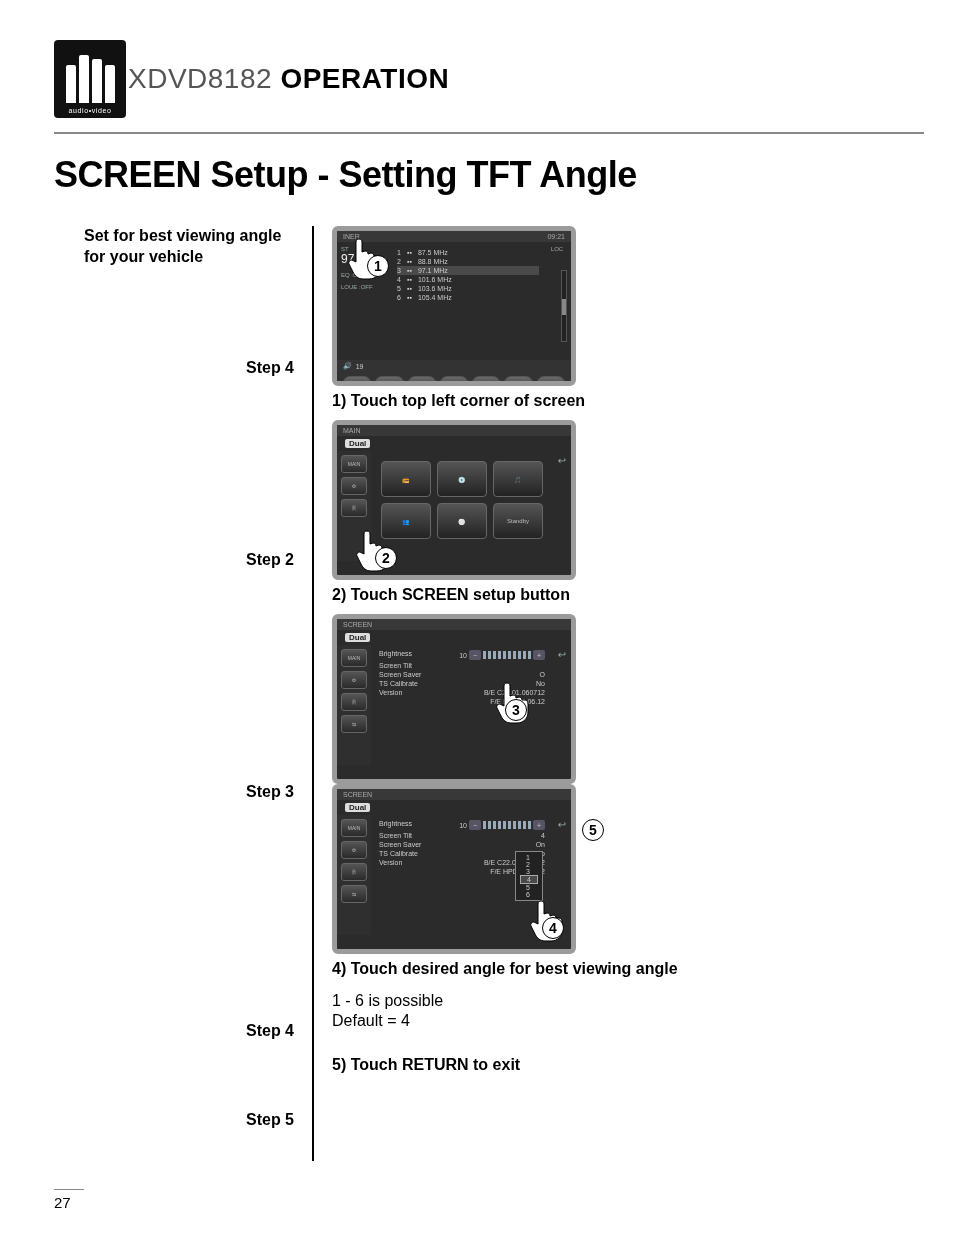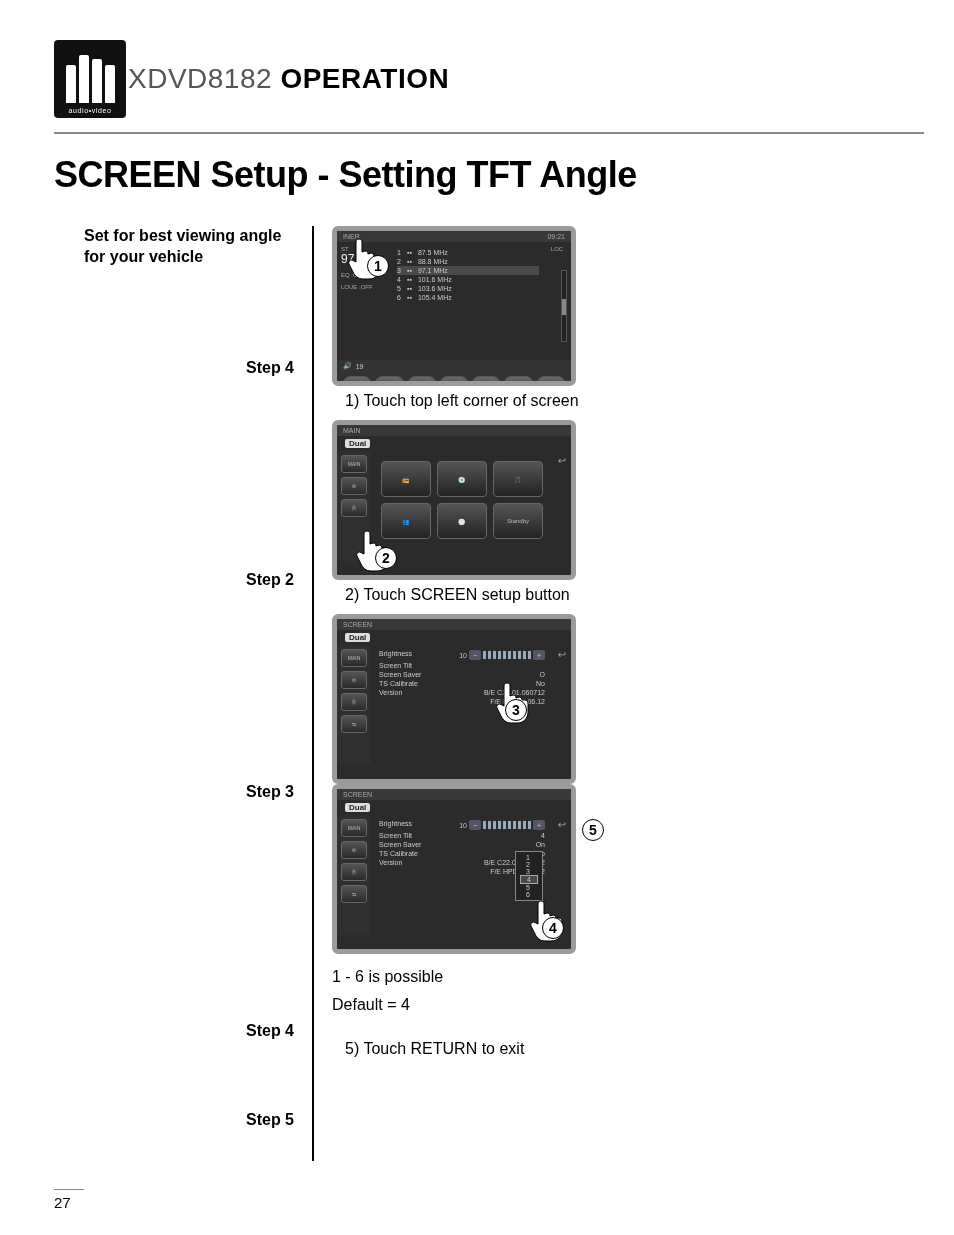--- a/index.html
+++ b/index.html
@@ -147,21 +147,21 @@
     width:40px;height:44px;
     pointer-events:none;
   }
   .hand svg { width:100%; height:100%; }
   .callout {
     position:absolute; width:22px; height:22px; border-radius:50%;
     background:#fff; border:1.5px solid #000;
     display:flex;align-items:center;justify-content:center;
     font-size:14px; font-weight:700; color:#000;
   }
-  .caption { margin: 6px 0 10px 13px; font-weight: 400; }
+  .caption { margin: 6px 0 10px 0; font-weight: 700; }
   .row-grid .line { display:flex; justify-content:space-between; padding:1px 2px; font-size:7px; color:#ccc;}
   .bar { display:flex; align-items:center; gap:2px; }
   .bar .seg { width:3px; height:8px; background:#9ab; }
   .bar .btnpm { width:12px;height:10px;background:#556;border-radius:2px;font-size:7px;display:flex;align-items:center;justify-content:center;}
   .dual-badge {
     display:inline-block; padding:0 4px; background:#ddd; color:#222;
     font-weight:800; font-size:8px; border-radius:2px;
   }
   .menu-icons { display:grid; grid-template-columns:repeat(3,1fr); gap:6px; padding:6px 4px; }
   .menu-icons .cell {
@@ -202,21 +202,21 @@
   </div>
 
   <h1 class="main-title">SCREEN Setup - Setting TFT Angle</h1>
 
   <div class="content">
 
     <div class="labels">
       <div class="labels-wrap">
         <div class="intro">Set for best viewing angle for your vehicle</div>
         <div class="step-lbl" style="top:132px">Step 4</div>
-        <div class="step-lbl" style="top:344px">Step 2</div>
+        <div class="step-lbl" style="top:324px">Step 2</div>
         <div class="step-lbl" style="top:556px">Step 3</div>
         <div class="step-lbl" style="top:795px">Step 4</div>
         <div class="step-lbl" style="top:884px">Step 5</div>
       </div>
     </div>
 
     <div class="sep"></div>
 
     <div class="right">
 
@@ -453,22 +453,23 @@
           <div style="flex:0 0 18px;padding-top:4px;font-size:10px;color:#9aa;text-align:center">↩</div>
         </div>
         <div class="hand" style="top:110px;left:192px">
           <svg viewBox="0 0 40 44">
               <path d="M12 2c2 0 3 1 3 3v10l3-1c2 0 3 1 3 3l3-1c2 0 3 2 3 3l3 0c2 0 3 2 3 4v8c0 6-4 11-11 11h-6c-5 0-8-3-10-7l-4-8c-1-2 1-4 3-4l4 2V5c0-2 1-3 3-3z" fill="#fff" stroke="#000" stroke-width="1"></path>
             </svg>
         </div>
         <div class="callout" style="top:128px;left:205px">4</div>
         <div class="callout" style="top:30px;left:245px">5</div>
       </div>
+      <div class="caption">4) Touch desired angle for best viewing angle</div>
 
       <div class="note">1 - 6  is possible</div>
-      <div class="note" style="margin-top:10px">Default = 4</div>
+      <div class="note" style="margin-top:2px">Default = 4</div>
 
       <div class="caption" style="margin-top:26px">5) Touch RETURN to exit</div>
     </div>
   </div>
 
   <div class="pgnum">27</div>
 </div>
 
 </body></html>

